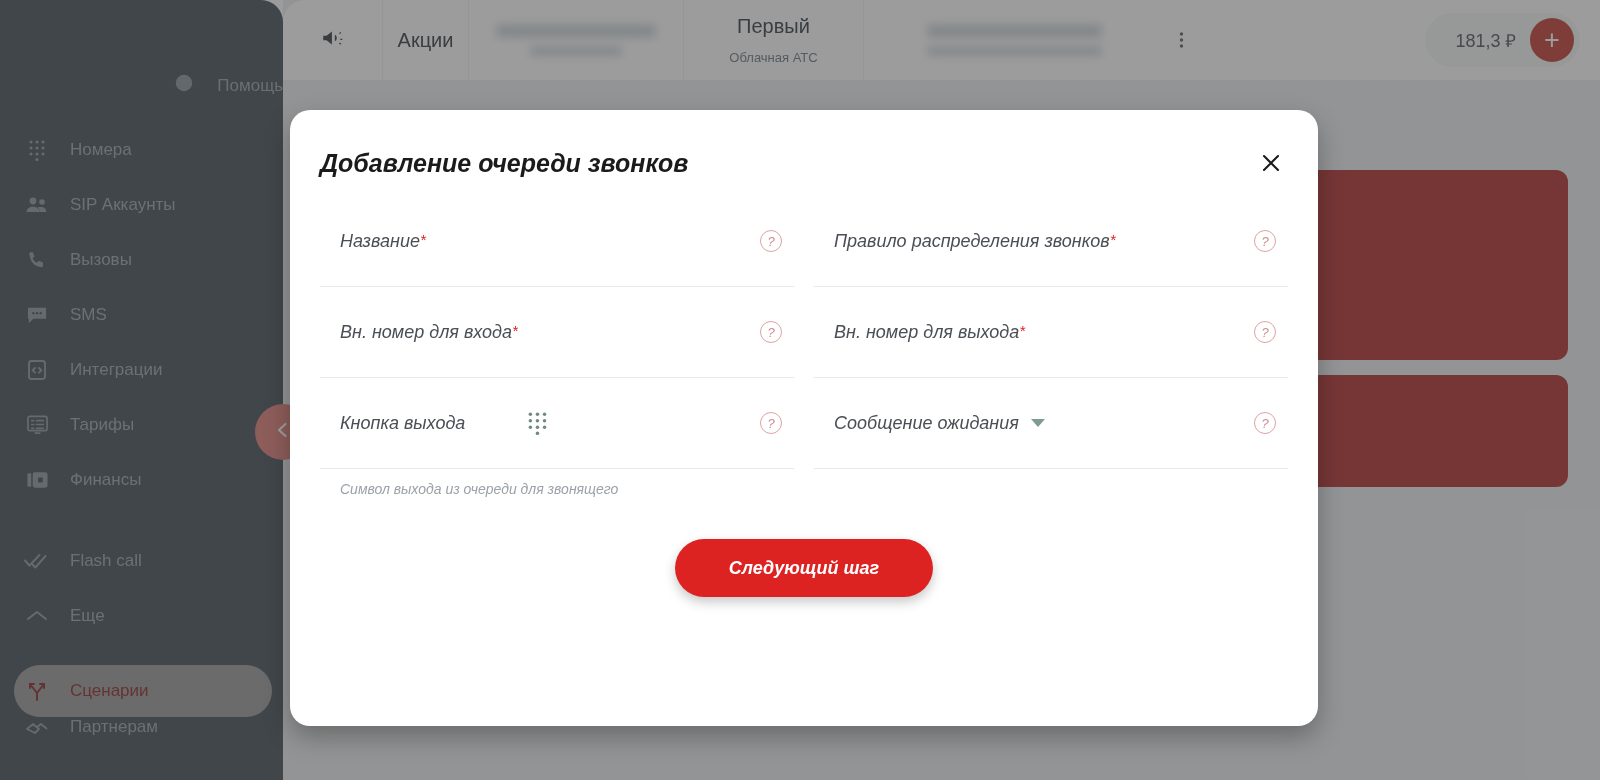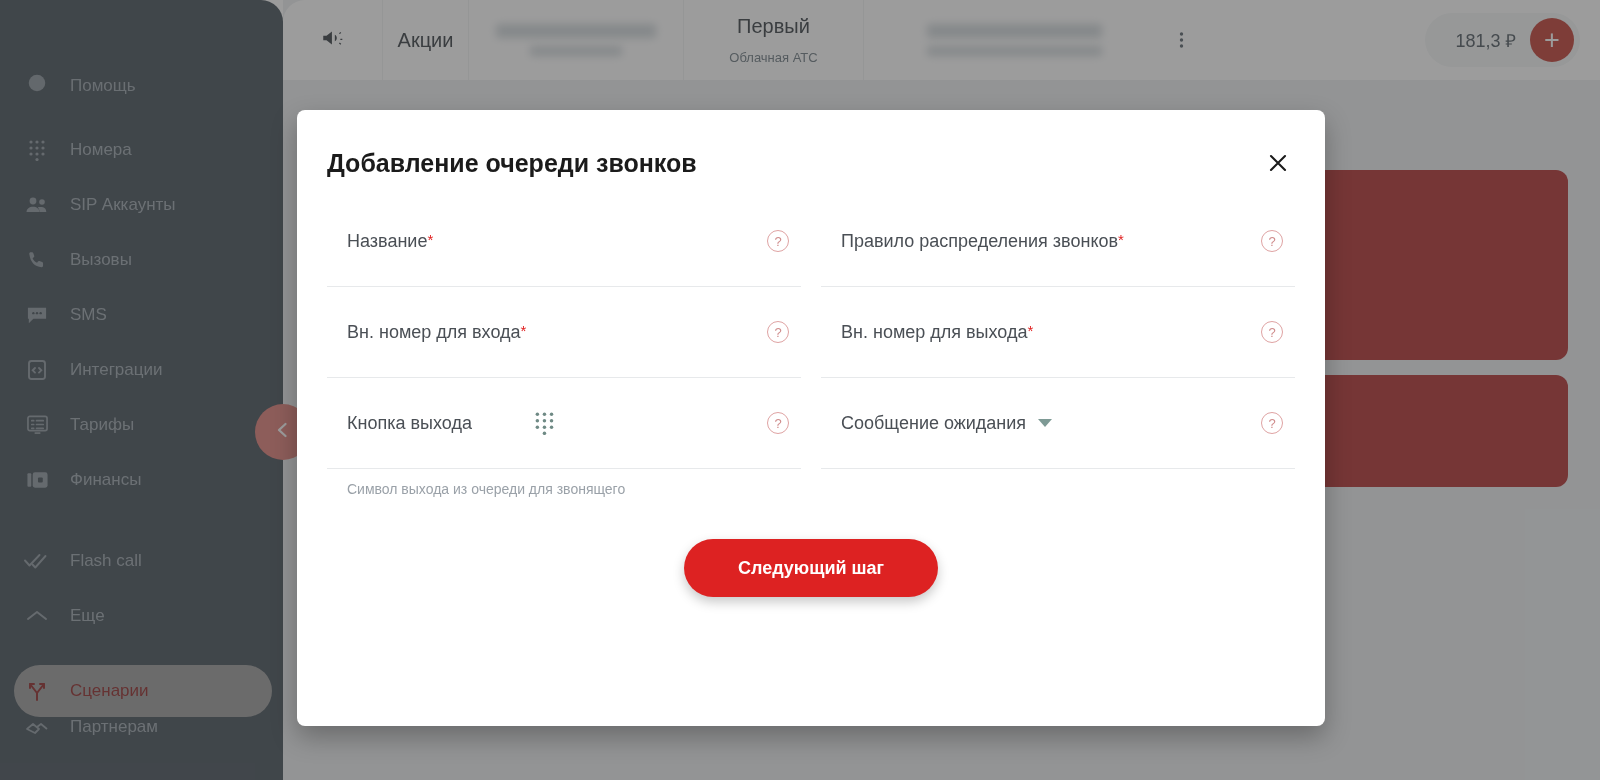--- a/index.html
+++ b/index.html
@@ -34,21 +34,21 @@
   .sb-item {
     display: flex; align-items: center;
     height: 55px; padding-left: 24px; gap: 20px;
     color: #9aa4ac; font-size: 17px; white-space: nowrap;
   }
   .sb-item .sb-ico {
     width: 26px; height: 26px; flex: none;
     display: flex; align-items: center; justify-content: center;
     color: #8d979f;
   }
-  .sb-item.clipped-top { height: 34px; align-items: flex-end; opacity: .95; }
+  .sb-item.clipped-top { height: 34px; align-items: flex-end; opacity: .95; justify-content: flex-end; }
   .sb-item.clipped-bot { height: 40px; align-items: flex-start; }
   .sb-item.active {
     margin: 0 10px 0 14px;
     padding-left: 10px;
     background: #9a9a9a;
     border-radius: 28px;
     color: #8d2323;
     height: 52px;
     width: 258px;
   }
@@ -119,26 +119,27 @@
   
   .overlay {
     position: absolute; inset: 0;
     background: rgba(66,66,66,0.52);
     z-index: 10;
   }
 
   
   .modal {
     position: absolute; z-index: 20;
-    left: 297px; top: 110px;
+    left: 290px; top: 110px;
     width: 1028px; height: 616px;
     background: #ffffff;
-    border-radius: 8px;
+    border-radius: 20px;
     box-shadow: 0 11px 26px rgba(0,0,0,.28);
     padding: 0 30px;
+    font-style: italic;
   }
   .modal-head {
     display: flex; align-items: center; justify-content: space-between;
     padding: 36px 0 0 0;
   }
   .modal-title { font-size: 25px; font-weight: 700; color: #1b1b1b; }
   .modal-close {
     width: 34px; height: 34px; display: flex;
     align-items: center; justify-content: center; color: #1b1b1b;
   }

